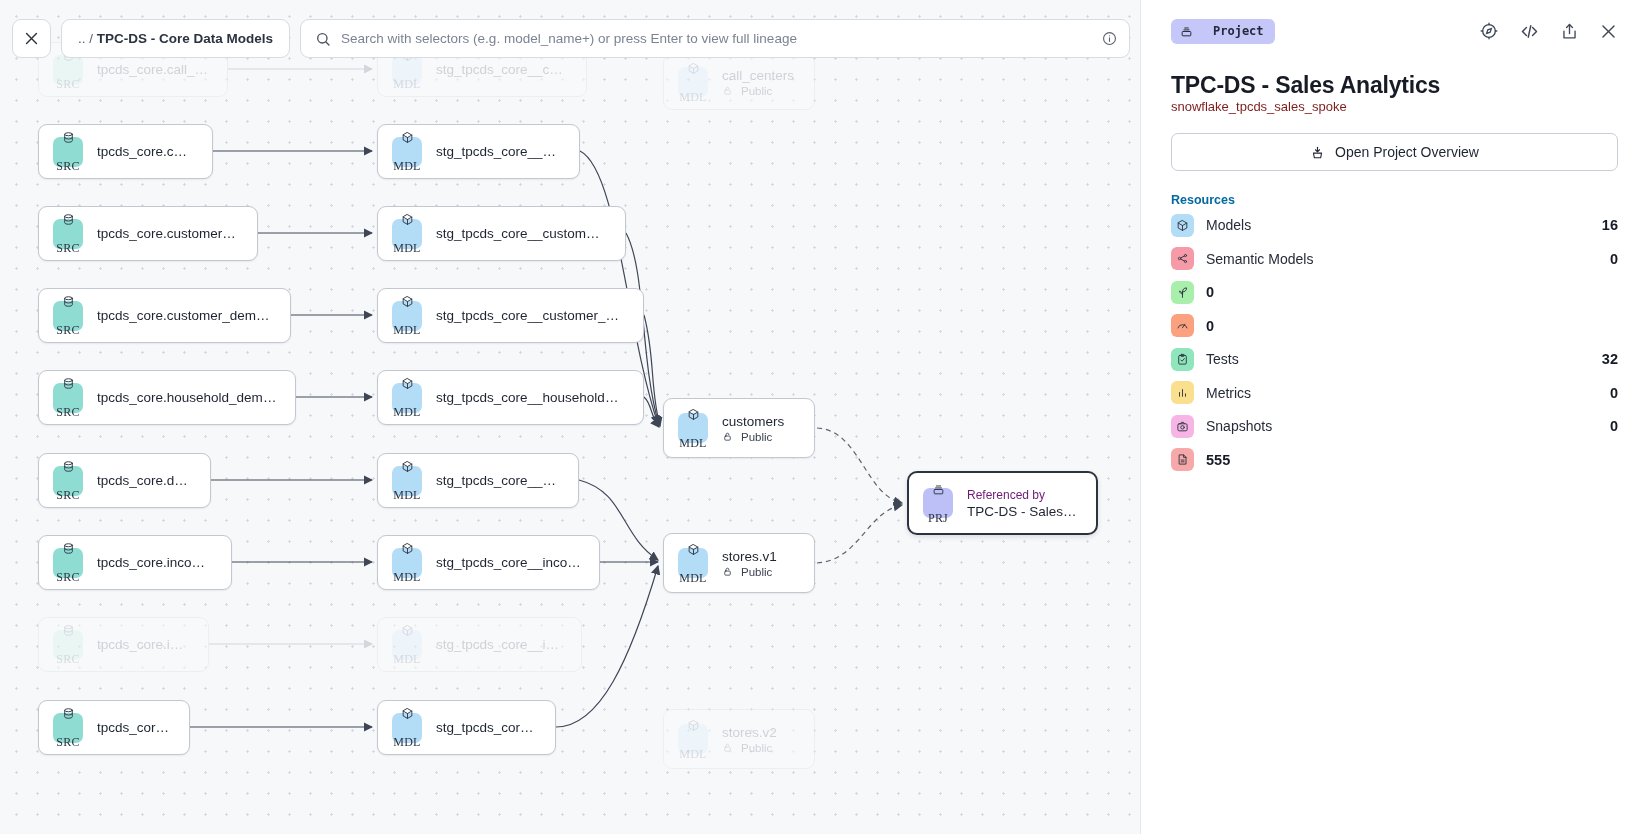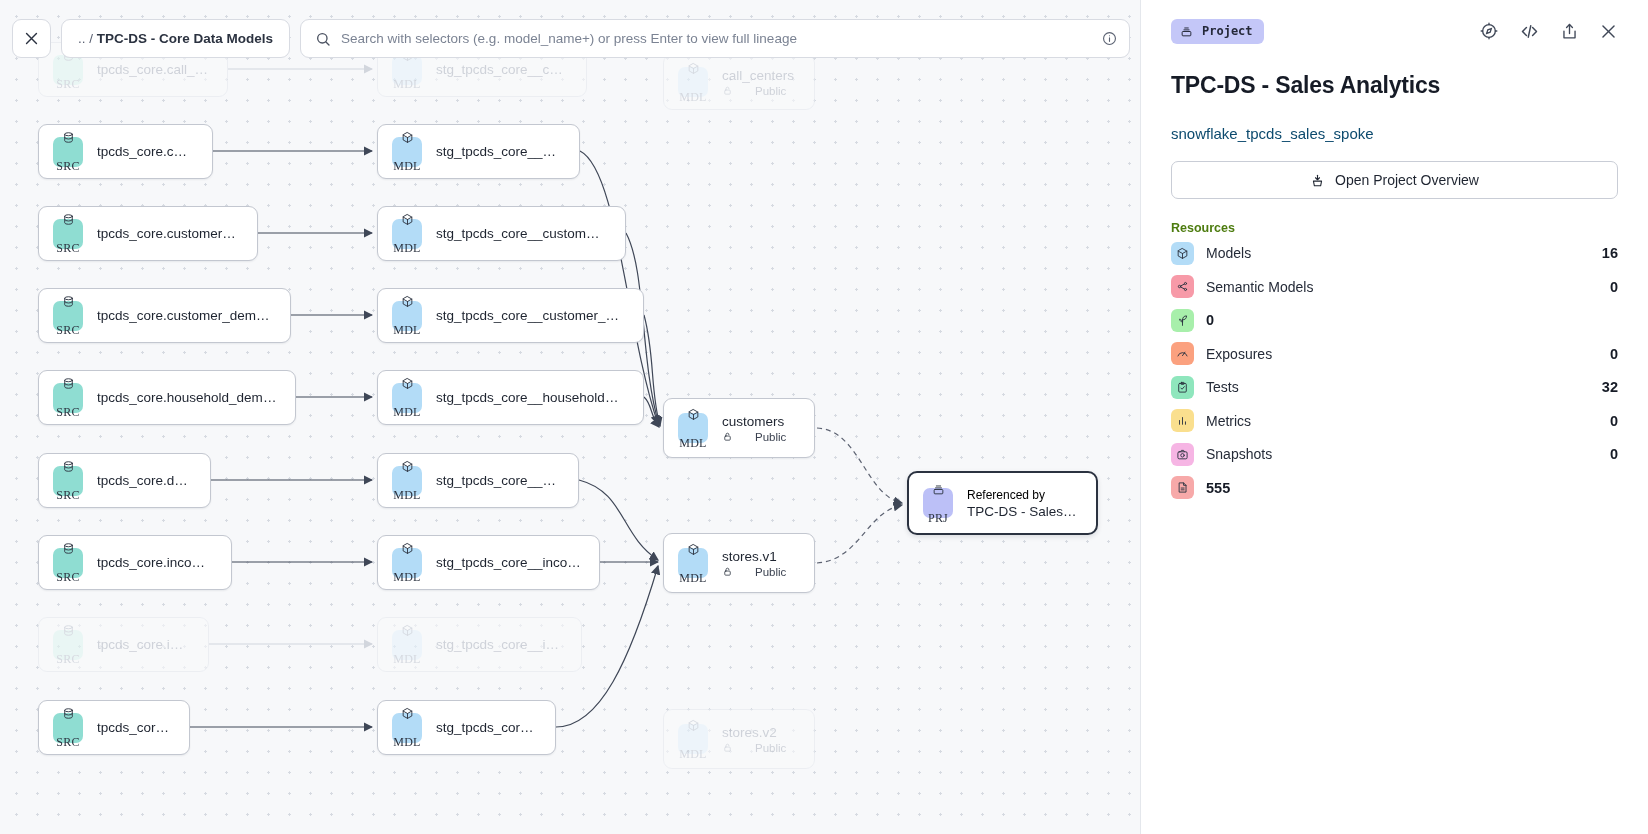--- a/index.html
+++ b/index.html
@@ -78,23 +78,23 @@
   .badge-src { background: #8fddd2; }
   .badge-mdl { background: #b3dcf7; }
   .badge-prj { background: #bcc0f7; }
 
   .node .labels { display: flex; flex-direction: column; gap: 2px; min-width: 0; }
   .node .nlabel {
     font-size: 13.5px; color: #1e2430; white-space: nowrap;
     overflow: hidden; text-overflow: ellipsis;
   }
   .node .nsub {
-    font-size: 11.5px; color: #3b4250; display: flex; align-items: center; gap: 22px;
-  }
-  .node .ntop { font-size: 12px; color: #000000; }
+    font-size: 11.5px; color: #3b4250; display: flex; align-items: center; gap: 8px;
+  }
+  .node .ntop { font-size: 12px; color: #701a75; }
 
   .node.faded {
     background: #f9fafb; border: 1px solid #e6e9ee;
     box-shadow: none; opacity: .62;
   }
   .node.faded .nlabel, .node.faded .nsub { color: #b7bcc6; }
   .node.faded .badge { background: #e7f3fb; }
   .node.faded .badge-src { background: #e2f5f1; }
   .node.faded .badge .btxt { color: #c2c7d1; }
   .node.faded .bicon svg { stroke: #c2c7d1; }
@@ -110,32 +110,32 @@
     border-left: 1px solid #e4e7ec;
     padding: 0 30px;
     position: relative;
   }
   #panel-head {
     display: flex; align-items: center; justify-content: space-between;
     height: 58px; padding-top: 4px;
   }
   #type-chip {
     background: #c4c7f8; color: #25293a; border-radius: 6px;
-    height: 25px; display: inline-flex; align-items: center; gap: 9px;
+    height: 25px; display: inline-flex; align-items: center; gap: 20px;
     padding: 0 11px 0 9px;
     font-family: "DejaVu Sans Mono", monospace; font-size: 12px; font-weight: 700;
   }
   #panel-actions { display: flex; align-items: center; gap: 20px; color: #3f4757; }
   #panel-actions .pa { display: flex; align-items: center; }
 
   #proj-title {
     font-size: 23px; font-weight: 700; color: #161b26;
     margin-top: 14px; letter-spacing: -.2px;
   }
-  #proj-sub { font-size: 15px; color: #0c4a6e; margin-top: 26px; }
+  #proj-sub { font-size: 13px; color: #7f1d1d; margin-top: 0; }
 
   #overview-btn {
     margin-top: 19px; width: 100%; height: 38px;
     border: 1px solid #c9cdd6; border-radius: 7px; background: #fff;
     display: flex; align-items: center; justify-content: center; gap: 10px;
     font-size: 14px; color: #1e2430;
   }
 
   #tabs {
     margin-top: 22px; display: flex; align-items: flex-end; gap: 0;
@@ -152,21 +152,21 @@
     height: 3px; background: #0c6b62; border-radius: 2px 2px 0 0;
   }
   .tab .cnt {
     background: #eceef1; color: #2b3240; border-radius: 10px;
     min-width: 22px; height: 19px; padding: 0 7px;
     display: inline-flex; align-items: center; justify-content: center;
     font-size: 11.5px; font-weight: 600;
   }
 
   #res-title {
-    margin-top: 22px; font-size: 12.5px; font-weight: 700; color: #4d7c0f;
+    margin-top: 22px; font-size: 12.5px; font-weight: 700; color: #0369a1;
   }
   .res-row {
     display: flex; align-items: center; height: 30.5px; gap: 12px; margin-top: 3px;
   }
   .res-ico {
     width: 23px; height: 23px; border-radius: 6px; flex: 0 0 23px;
     display: flex; align-items: center; justify-content: center;
   }
   .res-name { flex: 1; font-size: 14px; color: #252b38; }
   .res-val { font-size: 14.5px; color: #161b26; font-weight: 600; }
@@ -681,21 +681,20 @@
           </span>
      <span class="res-val">0</span>
         </div>
         <div class="res-row">
           <span class="res-ico" style="background:#fba17f">
             <svg width="13" height="13" viewBox="0 0 24 24" fill="none" stroke="#2c3340" stroke-width="1.7" stroke-linecap="round" stroke-linejoin="round">
               <path d="M3.5 16.5 A9 9 0 0 1 20.5 16.5"></path>
               <path d="M12 16 L16.5 9.5"></path>
             </svg>
           </span>
-     <span class="res-name">Exposures</span>
      <span class="res-val">0</span>
         </div>
         <div class="res-row">
           <span class="res-ico" style="background:#8fe6bd">
             <svg width="13" height="13" viewBox="0 0 24 24" fill="none" stroke="#2c3340" stroke-width="1.7" stroke-linecap="round" stroke-linejoin="round">
               <rect x="5" y="4.5" width="14" height="16" rx="2"></rect>
               <rect x="9" y="2.6" width="6" height="3.6" rx="1"></rect>
               <path d="M9 13 L11.2 15.2 L15.4 10.4"></path>
             </svg>
           </span>

